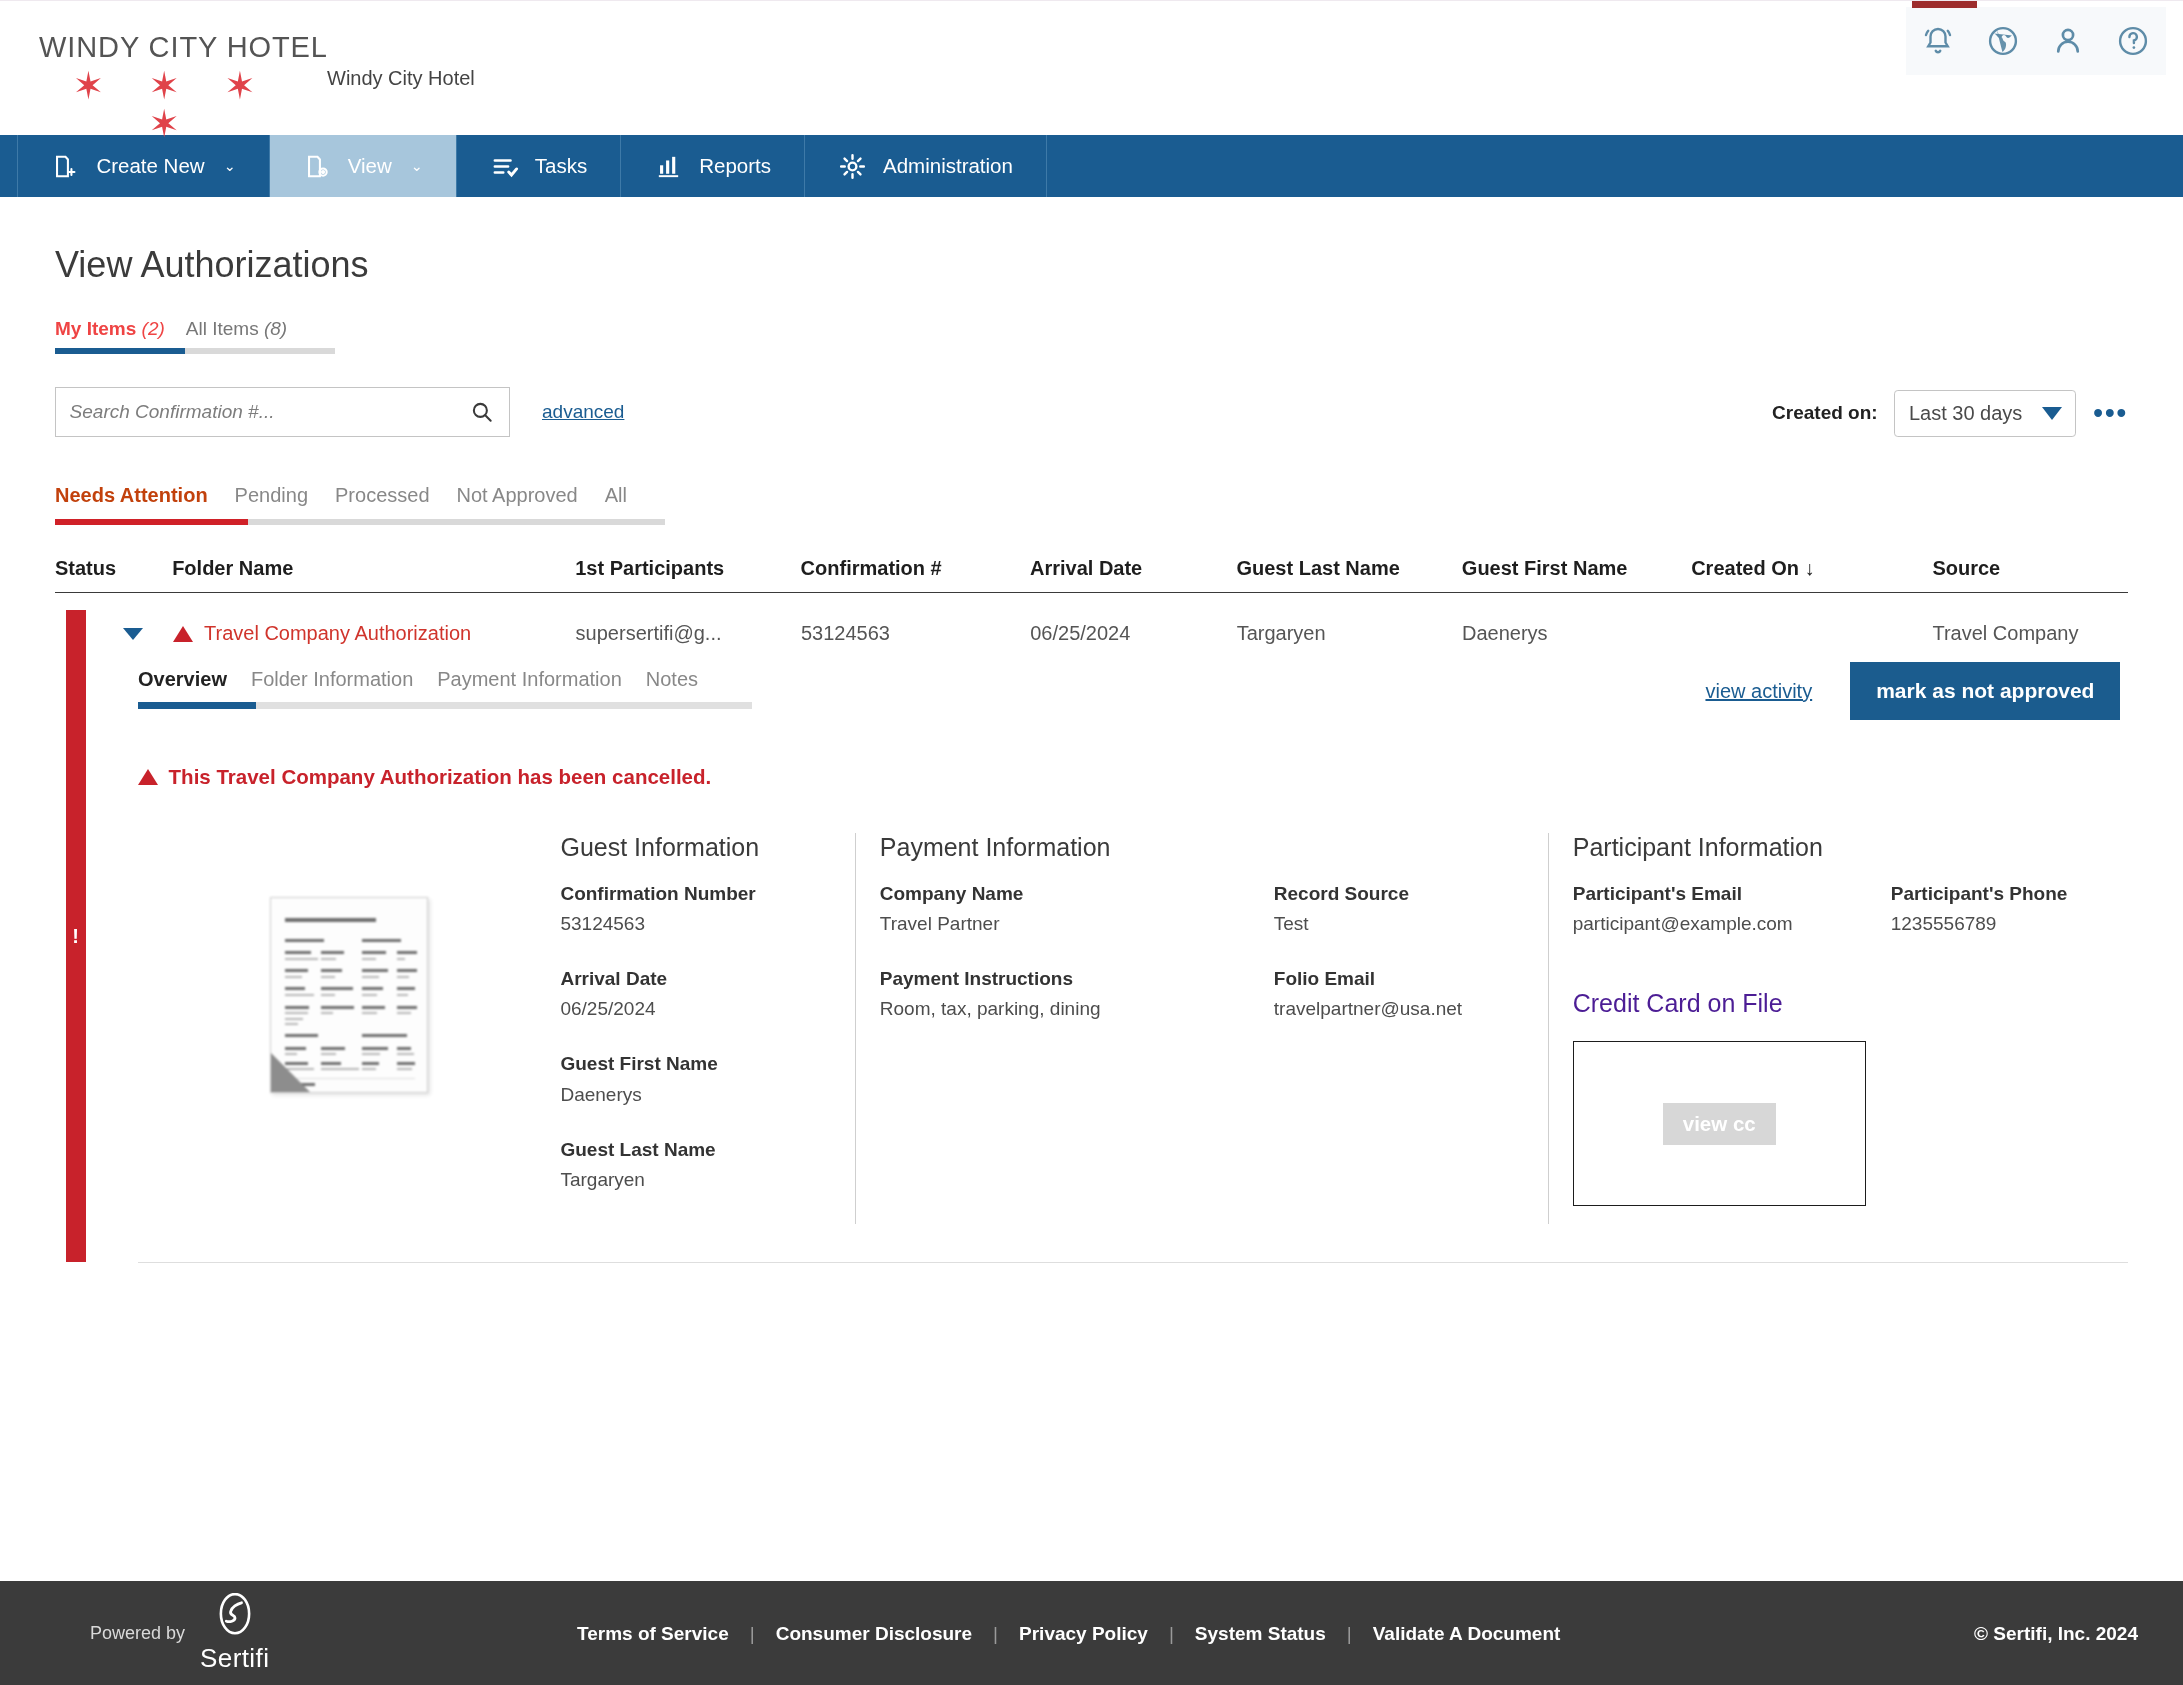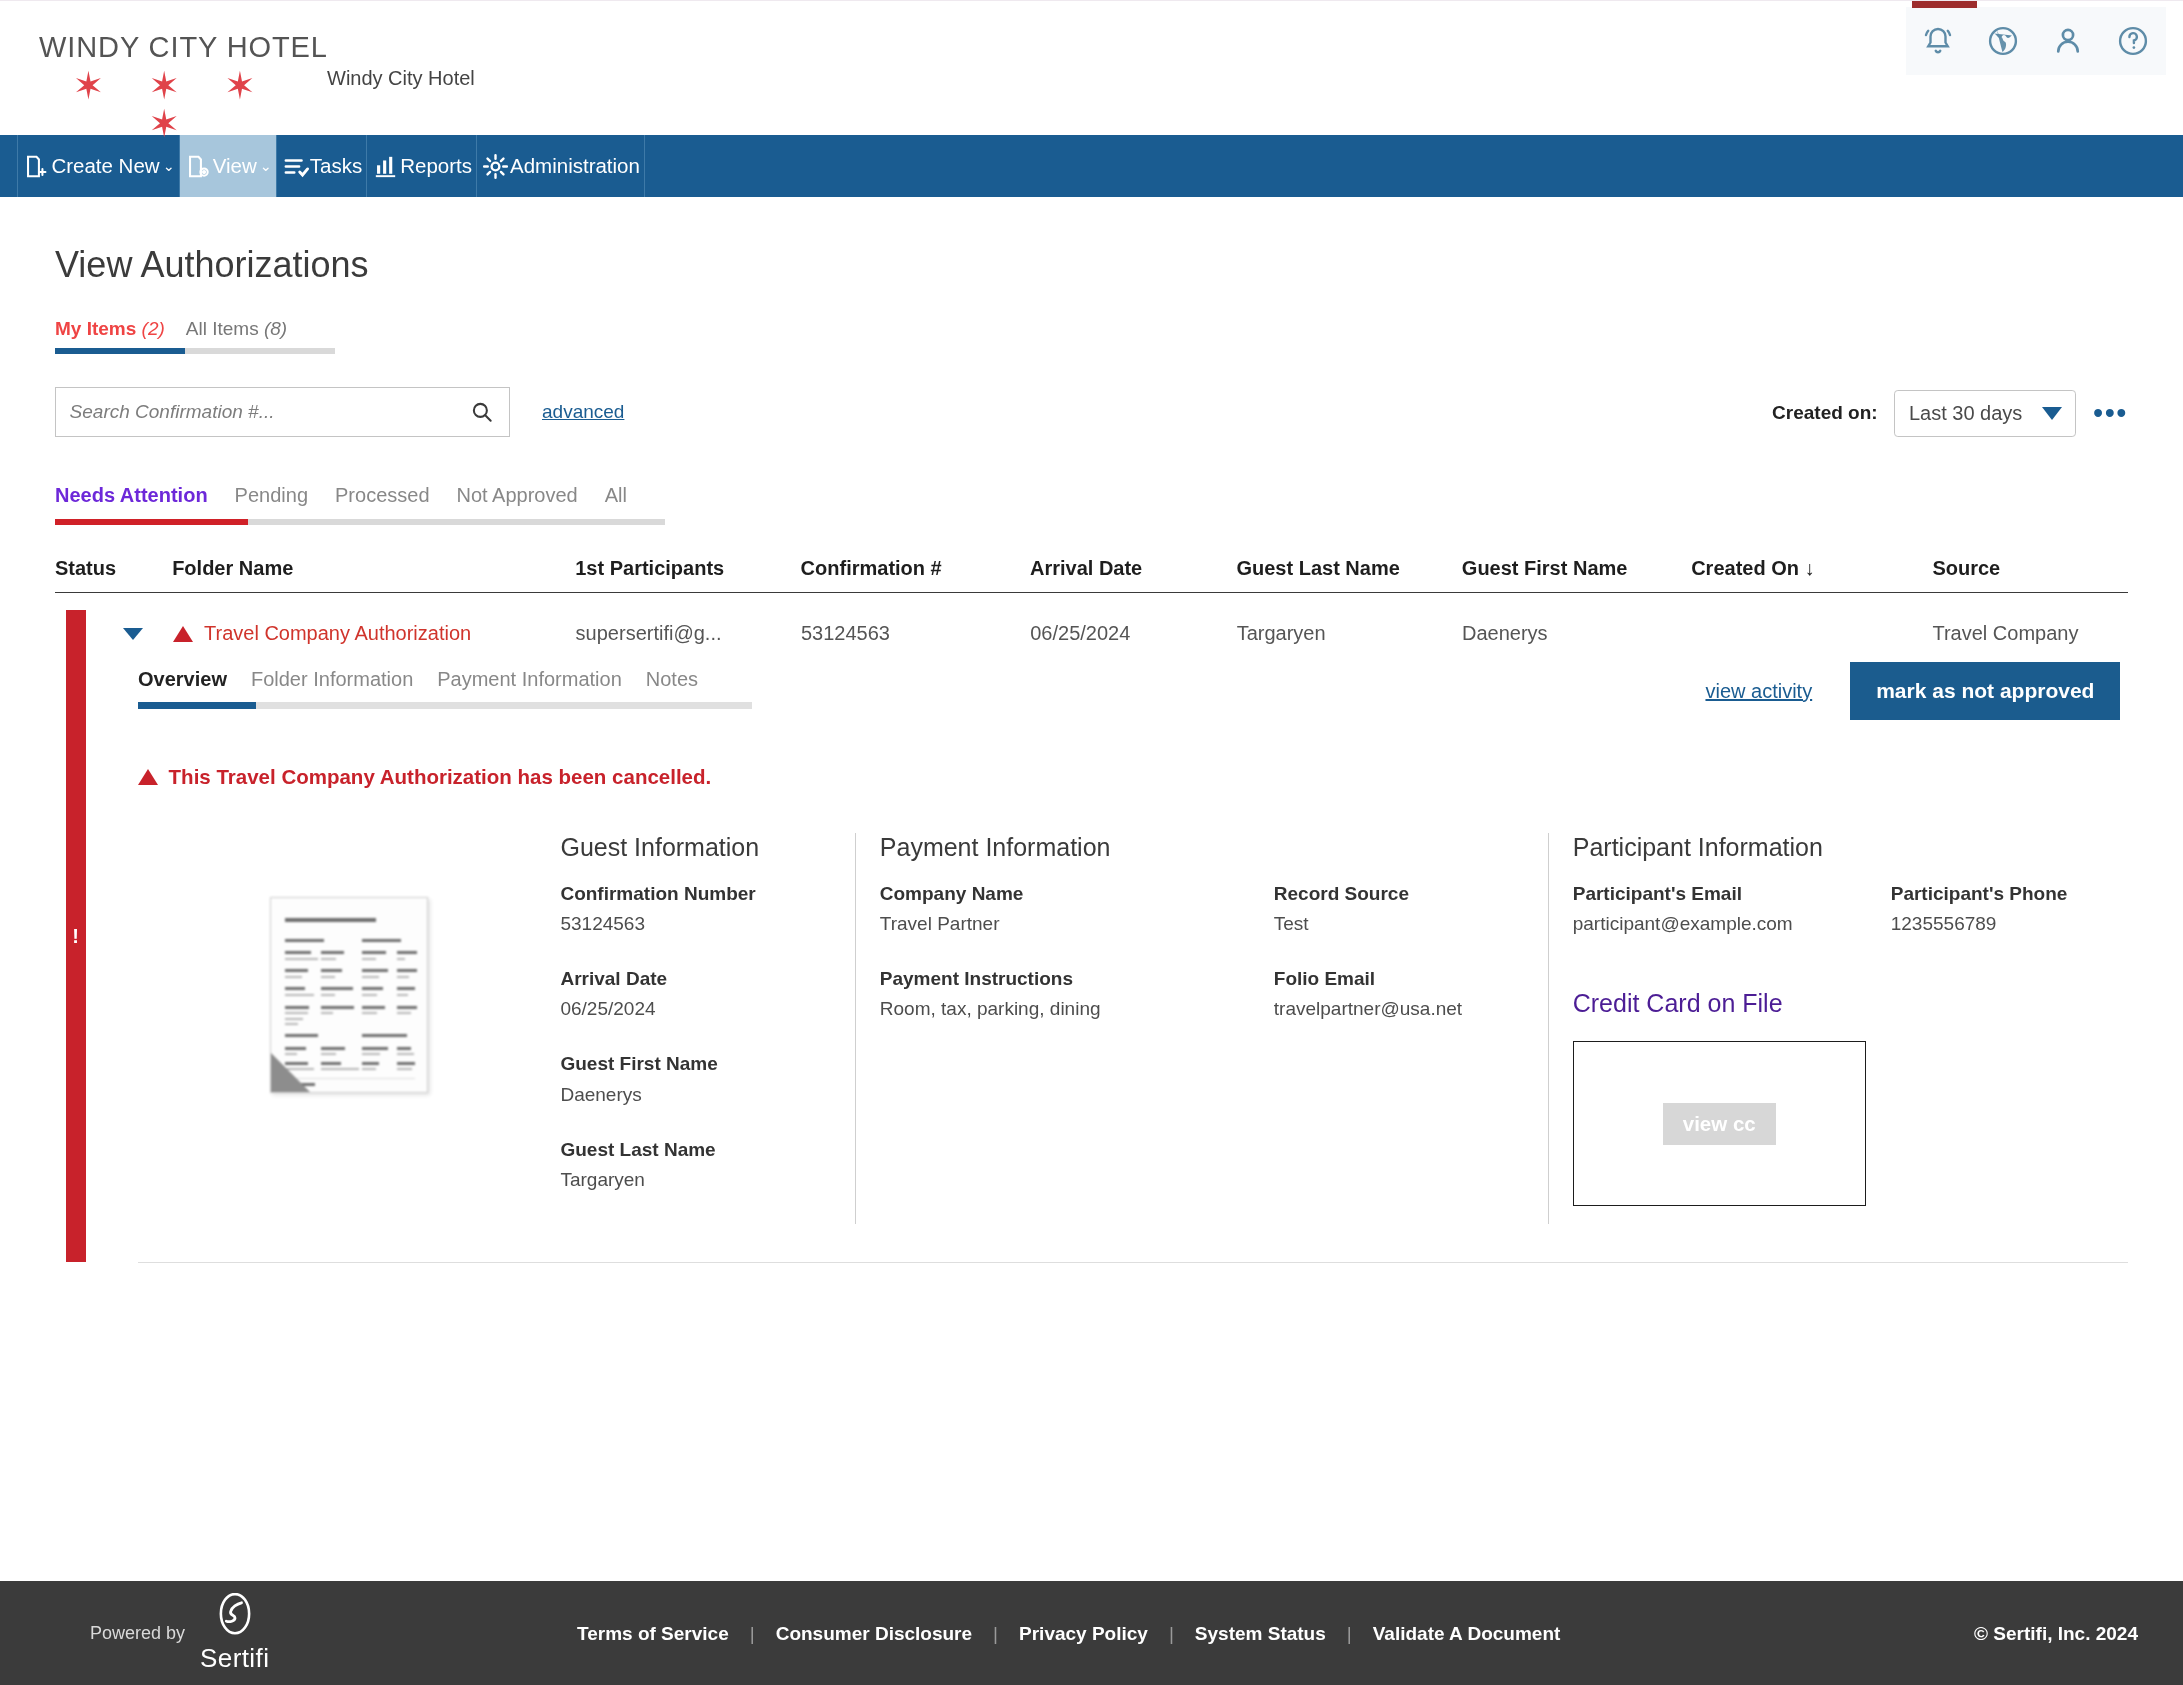--- a/index.html
+++ b/index.html
@@ -49,22 +49,22 @@
   .ticon { width: 42px; height: 42px; display: flex; align-items: center; justify-content: center; }
   .ticon svg { display: block; }
 
   
   .navbar {
     height: 62px; background: #1a5c91;
     display: flex; align-items: stretch;
     padding-left: 17.4px;
   }
   .navitem {
-    display: flex; align-items: center; gap: 0;
-    padding: 0 4px;
+    display: flex; align-items: center; gap: 16px;
+    padding: 0 33px;
     color: #ffffff; font-size: 20.5px;
     border-left: 0.8px solid #3e7aa8;
     white-space: nowrap;
   }
   .navitem:last-child { border-right: 0.8px solid #3e7aa8; }
   .navitem.active { background: #a7c6dc; color: #ffffff; }
   .navitem .chev { font-size: 14.4px; margin-left: 3px; }
   .navitem svg { display: block; }
 
   
@@ -105,21 +105,21 @@
     padding: 0 13.6px; font-size: 20px; color: #4a4a4a; background: #fff;
   }
   .created-select .caret {
     width: 0; height: 0; border-left: 10.6px solid transparent; border-right: 10.6px solid transparent;
     border-top: 13px solid #1a5c91;
   }
   .kebab { font-size: 29px; color: #1a5c91; letter-spacing: 1.5px; line-height: 15px; }
 
   .filter-tabs { display: flex; margin-top: 47px; width: 610px; }
   .filter-tab { font-size: 20px; padding-right: 27px; white-space: nowrap; }
-  .filter-tab.active { font-weight: bold; color: #6d28d9; text-align: right; }
+  .filter-tab.active { font-weight: bold; color: #c2410c; text-align: right; }
   .filter-tab.inactive { color: #888; text-align: right; }
   .filter-rail { width: 610px; height: 6.8px; background: #d9d9d9; margin-top: 12px; position: relative; }
   .filter-rail span { position: absolute; left: 0; top: 0; height: 6.8px; width: 193px; background: #d02128; }
 
   
   .table { margin-top: 32px; position: relative; }
   .thead {
     display: flex; align-items: flex-end; font-size: 20px; font-weight: bold; color: #1e1e1e;
     padding-bottom: 12px; border-bottom: 1.5px solid #3a3a3a; margin-top: 20px;
   }

